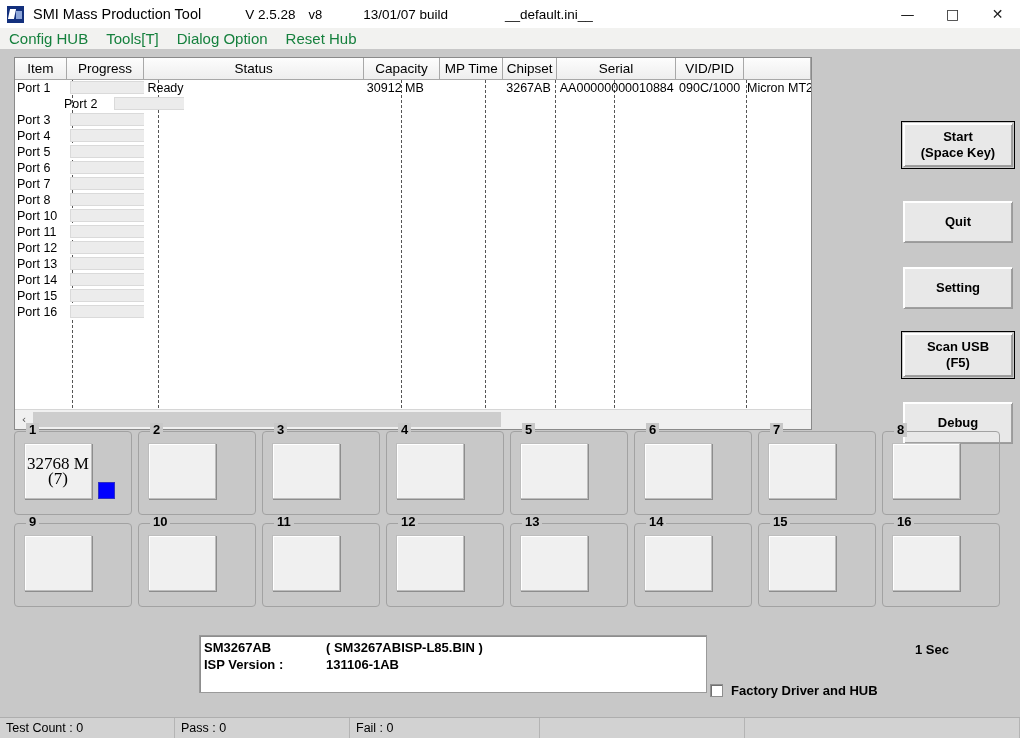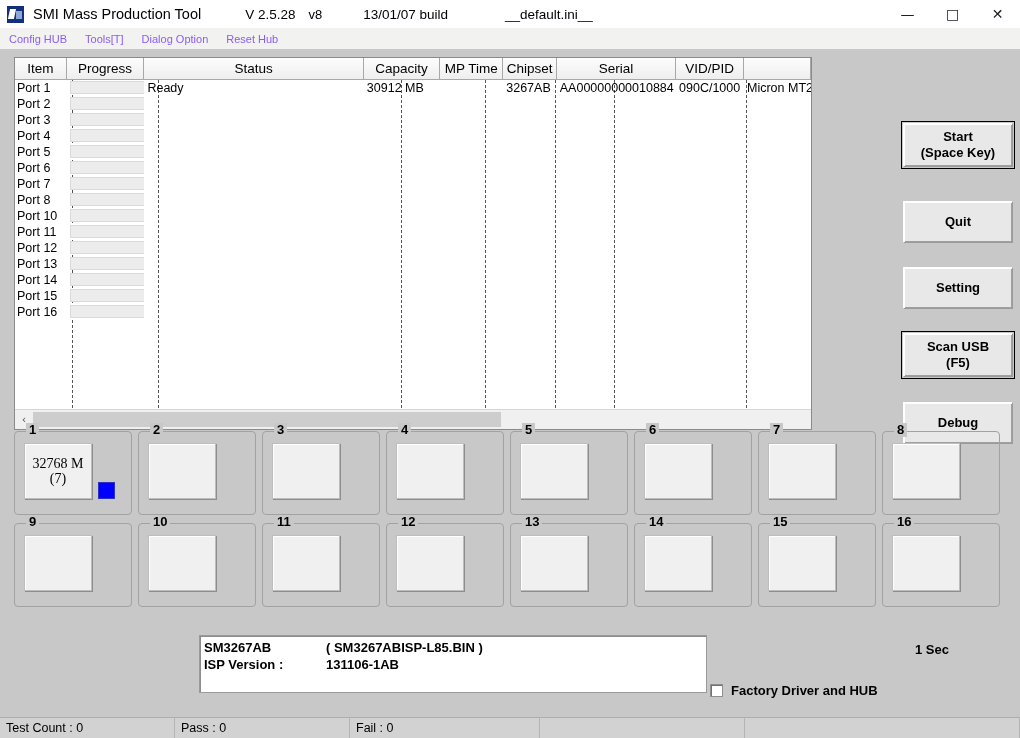--- a/index.html
+++ b/index.html
@@ -102,22 +102,22 @@
   
   .menubar {
     position: absolute;
     left: 0; top: 28px;
     width: 1020px; height: 21px;
     background: #f2f2f0;
     display: flex;
     align-items: center;
   }
   .menu-item {
-    font-size: 11px;
-    color: #8b5cf6;
+    font-size: 15px;
+    color: #15803d;
     padding: 0 0;
     margin-left: 9px;
     margin-right: 9px;
     white-space: nowrap;
   }
   .menu-item:first-child { margin-left: 9px; }
 
   
   .body-area {
     position: absolute;
@@ -286,21 +286,21 @@
     width: 68px; height: 56px;
     background: #f0f0f0;
     border: 1px solid #bdbdbd;
     box-shadow: 1px 1px 0 #8d8d8d, inset 1px 1px 0 #ffffff;
     box-sizing: border-box;
     display: flex;
     flex-direction: column;
     align-items: center;
     justify-content: center;
     font-family: "Liberation Serif", serif;
-    font-size: 14px;
+    font-size: 17px;
     color: #000;
     line-height: 15px;
     text-align: center;
     overflow: hidden;
   }
   .slot-led {
     position: absolute;
     left: 83px; top: 50px;
     width: 17px; height: 17px;
     background: #0000ff;
@@ -469,21 +469,21 @@
             </div>
             <div class="cell" style="width: 243px;">Ready</div>
             <div class="cell" style="width: 84px;">30912 MB</div>
             <div class="cell" style="width: 70px;"></div>
             <div class="cell" style="width: 59px;">3267AB</div>
             <div class="cell" style="width: 132px;">AA00000000010884</div>
             <div class="cell" style="width: 75px;">090C/1000</div>
             <div class="cell" style="width: 74px;">Micron MT2</div>
           </div>
           <div class="lv-row">
-            <div class="cell cell-item" style="width: 57px;">Port 2</div>
+            <div class="cell cell-item" style="width: 57px; margin-left: 47px;">Port 2</div>
             <div class="cell" style="width: 86px;">
               <div class="progress-bar" style="width: 80px;"></div>
             </div>
             <div class="cell" style="width: 243px;"></div>
             <div class="cell" style="width: 84px;"></div>
             <div class="cell" style="width: 70px;"></div>
             <div class="cell" style="width: 59px;"></div>
             <div class="cell" style="width: 132px;"></div>
             <div class="cell" style="width: 75px;"></div>
             <div class="cell" style="width: 74px;"></div>

